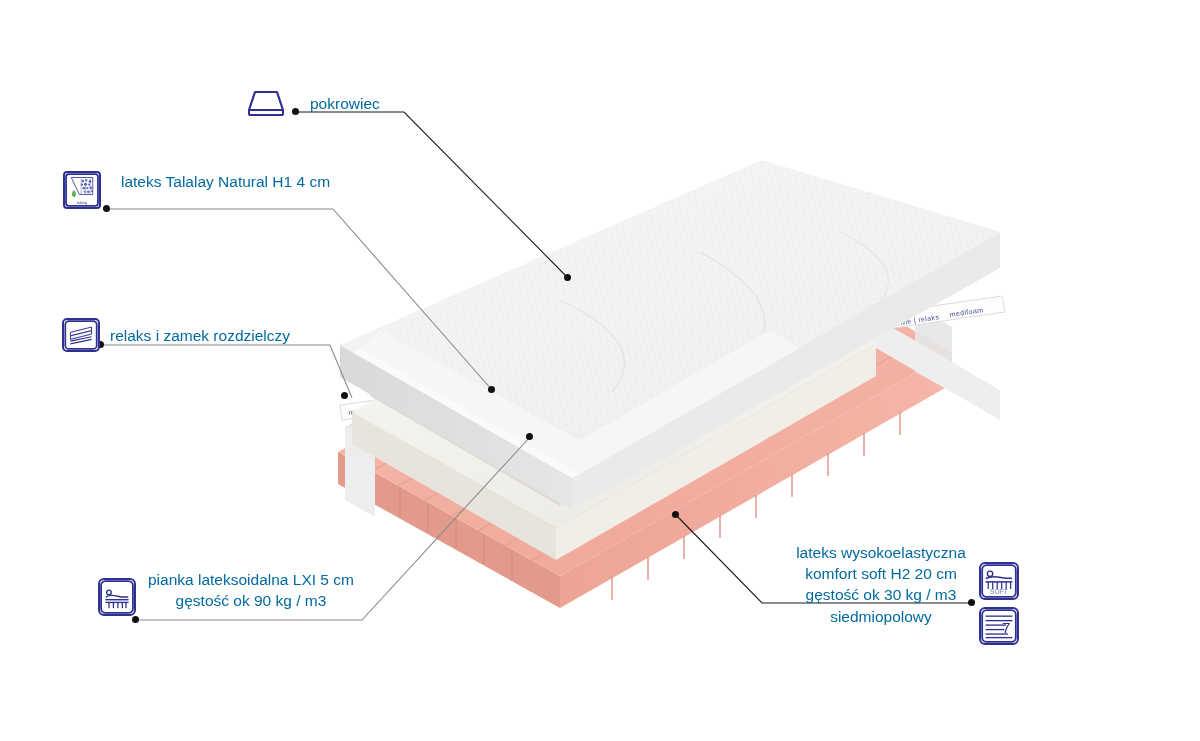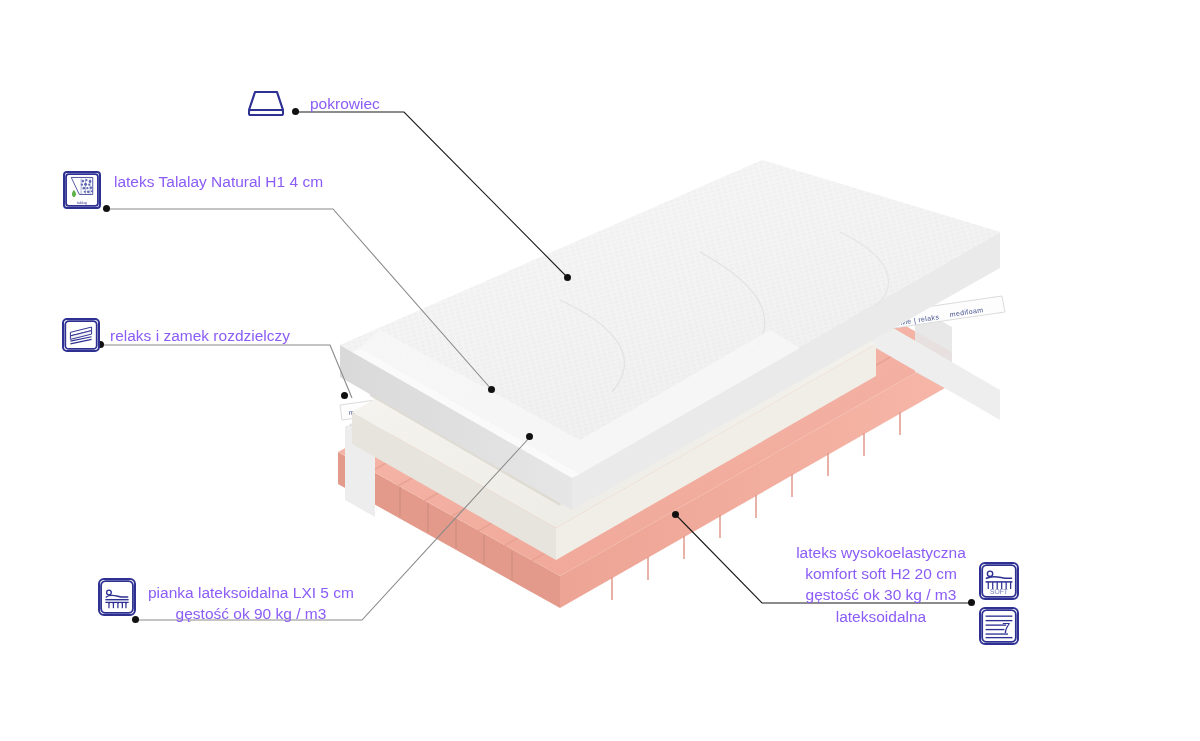--- a/index.html
+++ b/index.html
@@ -1,20 +1,20 @@
 <!DOCTYPE html>
 <html><head>
 <meta charset="utf-8">
 <style>
   html,body{margin:0;padding:0;background:#ffffff;}
   body{width:1200px;height:741px;position:relative;overflow:hidden;
        font-family:"Liberation Sans","DejaVu Sans",sans-serif;color:#1a1a1a;}
   #stage{position:absolute;inset:0;width:1200px;height:741px;}
 
-  .label{position:absolute;font-size:15.5px;line-height:1.35;color:#8b5cf6;white-space:nowrap;}
+  .label{position:absolute;font-size:15.5px;line-height:1.35;color:#0369a1;white-space:nowrap;}
   .label .ln{display:block;}
   .label.ctr .ln{text-align:center;}
 
   .icon{position:absolute;border:2px solid #2e3192;border-radius:5px;background:#ffffff;
         box-sizing:border-box;}
   .icon svg{display:block;width:100%;height:100%;}
 
   .dot{position:absolute;width:7px;height:7px;border-radius:50%;background:#111;}
 
   svg.leaders{position:absolute;left:0;top:0;width:1200px;height:741px;overflow:visible;}
@@ -289,36 +289,36 @@
         <line x1="5" y1="32" x2="35" y2="32"></line>
       </g>
       <text x="28" y="27" text-anchor="middle" font-family="Liberation Sans, sans-serif" font-size="17" font-weight="400" fill="#2e3192">7</text>
     </svg>
   </div>
 
   <div class="label" style="left:310px;top:94px;">
     <span class="ln">pokrowiec</span>
   </div>
 
-  <div class="label ctr" style="left:114px;top:172px;">
+  <div class="label ctr" style="left:121px;top:172px;">
     <span class="ln">lateks Talalay Natural H1 4 cm</span>
   </div>
 
   <div class="label" style="left:110px;top:326px;">
     <span class="ln">relaks i zamek rozdzielczy</span>
   </div>
 
-  <div class="label ctr" style="left:148px;top:583px;">
+  <div class="label ctr" style="left:148px;top:570px;">
     <span class="ln">pianka lateksoidalna LXI 5 cm</span>
     <span class="ln">gęstość ok 90 kg / m3</span>
   </div>
 
   <div class="label ctr" style="left:793px;top:543px;width:176px;">
     <span class="ln">lateks wysokoelastyczna</span>
     <span class="ln">komfort soft H2 20 cm</span>
     <span class="ln">gęstość ok 30 kg / m3</span>
   </div>
 
   <div class="label ctr" style="left:793px;top:607px;width:176px;">
-    <span class="ln">lateksoidalna</span>
+    <span class="ln">siedmiopolowy</span>
   </div>
 
 </div>
 
 </body></html>

